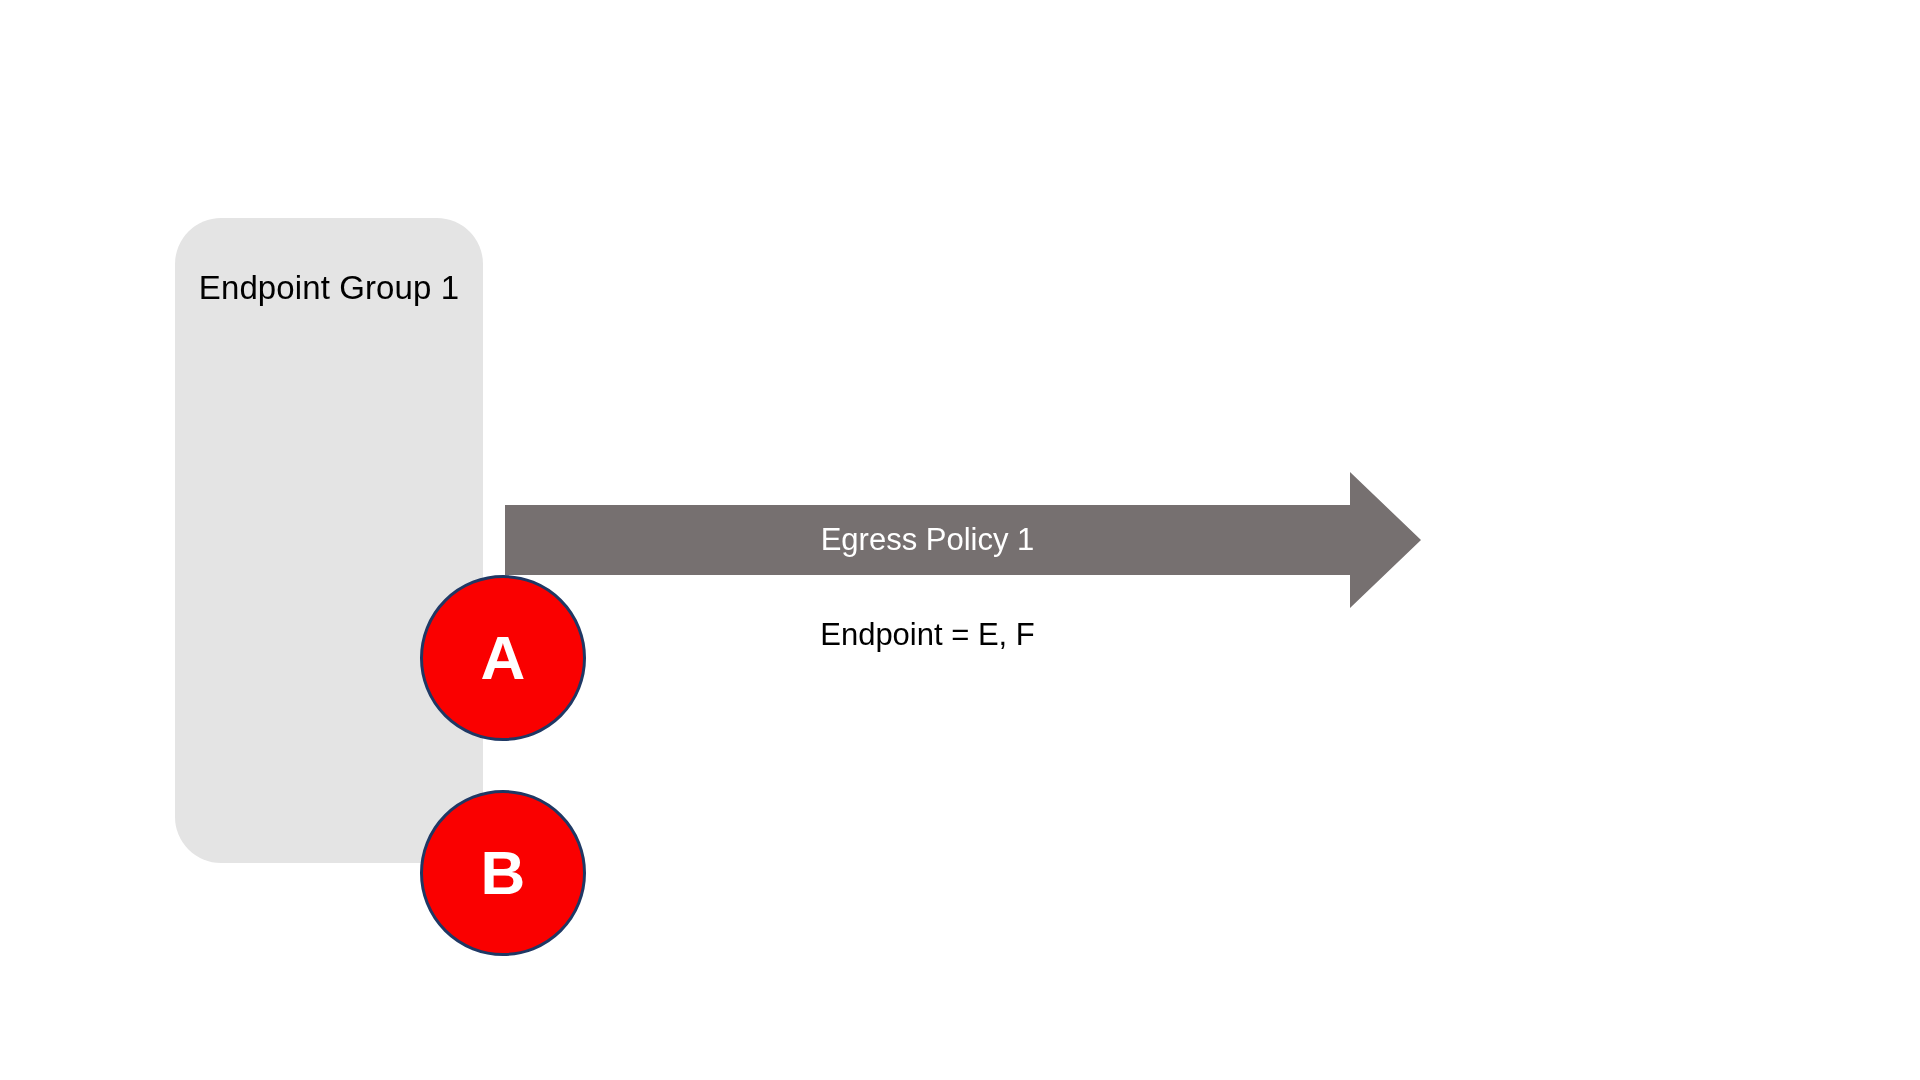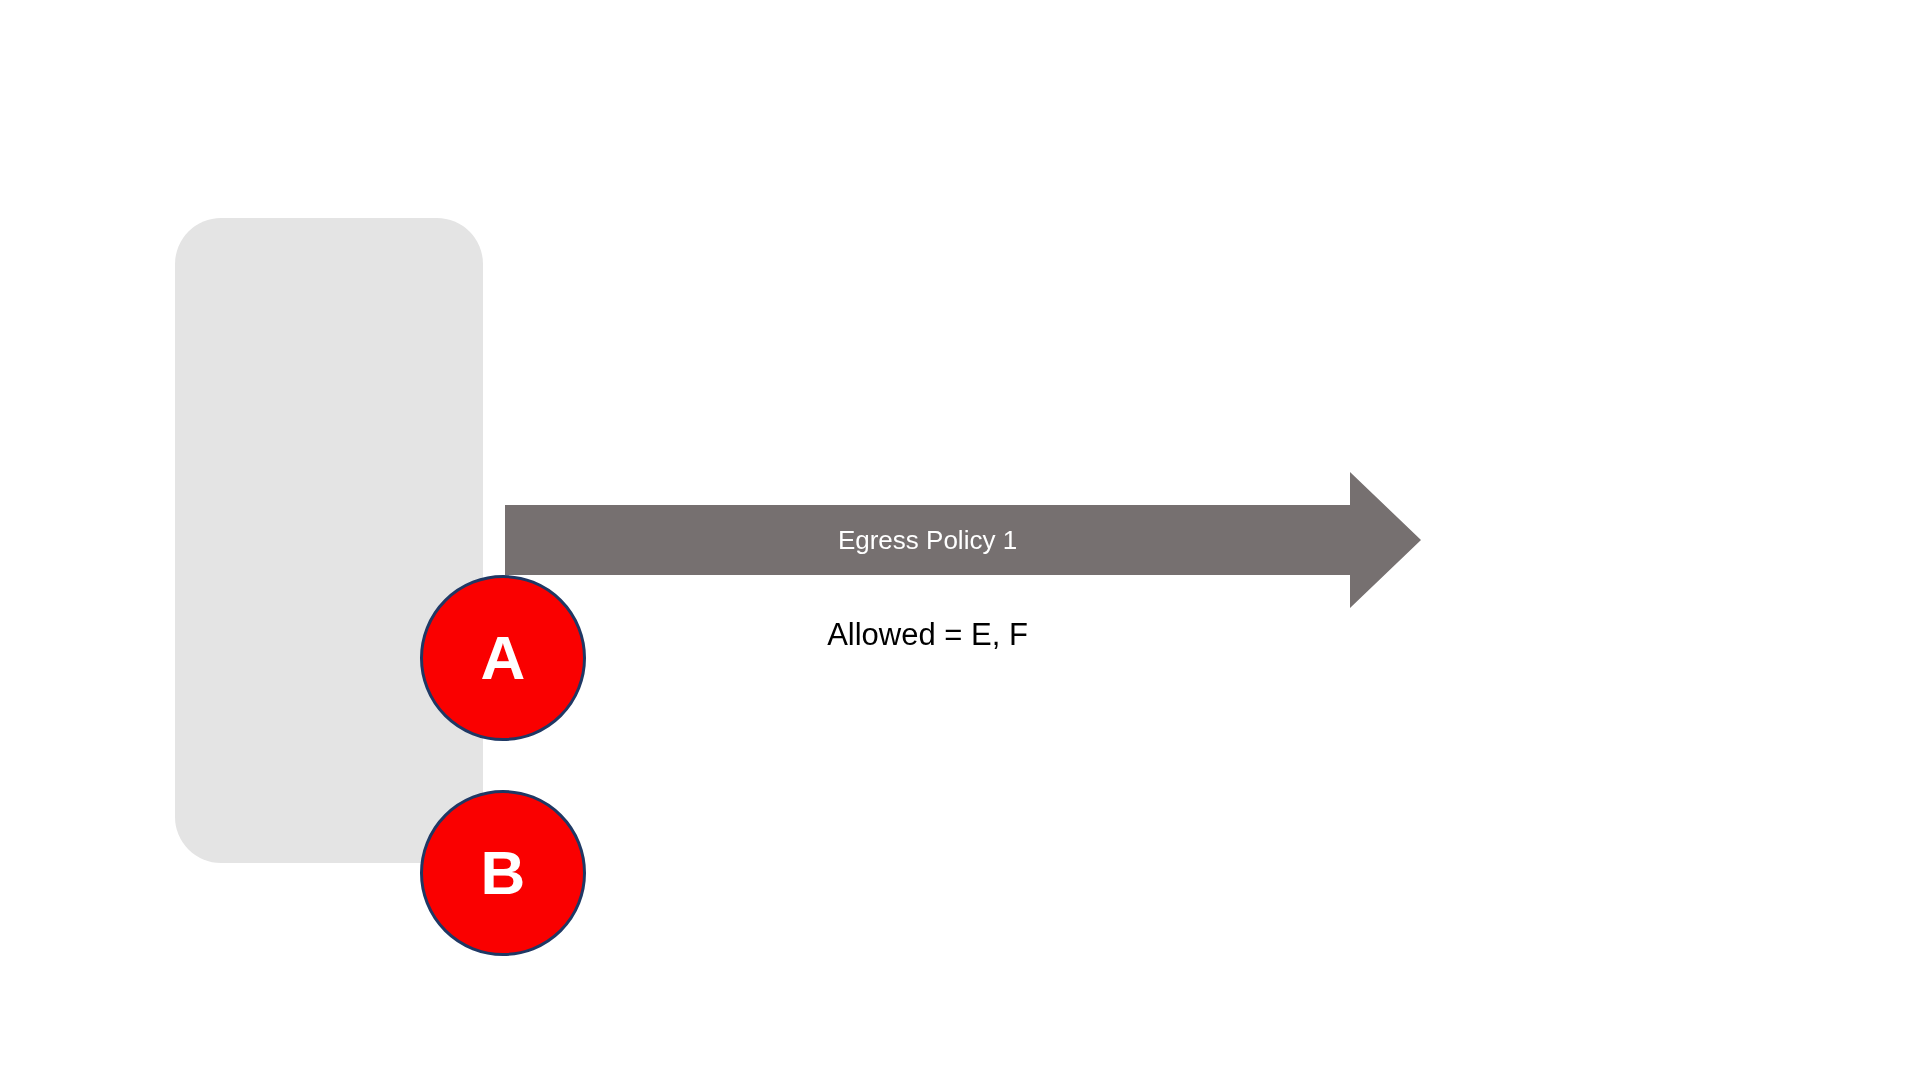--- a/index.html
+++ b/index.html
@@ -97,21 +97,21 @@
     display: block;
     width: 100%;
     height: 100%;
   }
   #policy-arrow-label {
     position: absolute;
     left: 505px;
     top: 521px;
     width: 845px;
     text-align: center;
-    font-size: 26px;
+    font-size: 31px;
     font-weight: 400;
     color: #FFFFFF;
     line-height: 38px;
     pointer-events: none;
   }
   #policy-condition-label {
     position: absolute;
     left: 505px;
     top: 616px;
     width: 845px;
@@ -121,34 +121,35 @@
     color: #000000;
     line-height: 38px;
   }
 </style>
 </head>
 <body>
 
 <div id="canvas">
 
   <div class="group-panel" id="panel-endpoint-group">
+    <div class="panel-title">Endpoint Group 1</div>
 
     <div class="node-circle letter" id="node-a">
       <span>A</span>
     </div>
 
     <div class="node-circle letter" id="node-b">
       <span>B</span>
     </div>
   </div>
 
 
   <div id="policy-arrow">
     <svg viewBox="0 0 918 140" preserveAspectRatio="none">
       <polygon points="0,35 845,35 845,2 916,70 845,138 845,105 0,105" fill="#767070"></polygon>
     </svg>
   </div>
 
   <div id="policy-arrow-label">Egress Policy 1</div>
 
-  <div id="policy-condition-label">Allowed = E, F</div>
+  <div id="policy-condition-label">Endpoint = E, F</div>
 
 </div>
 
 </body></html>

